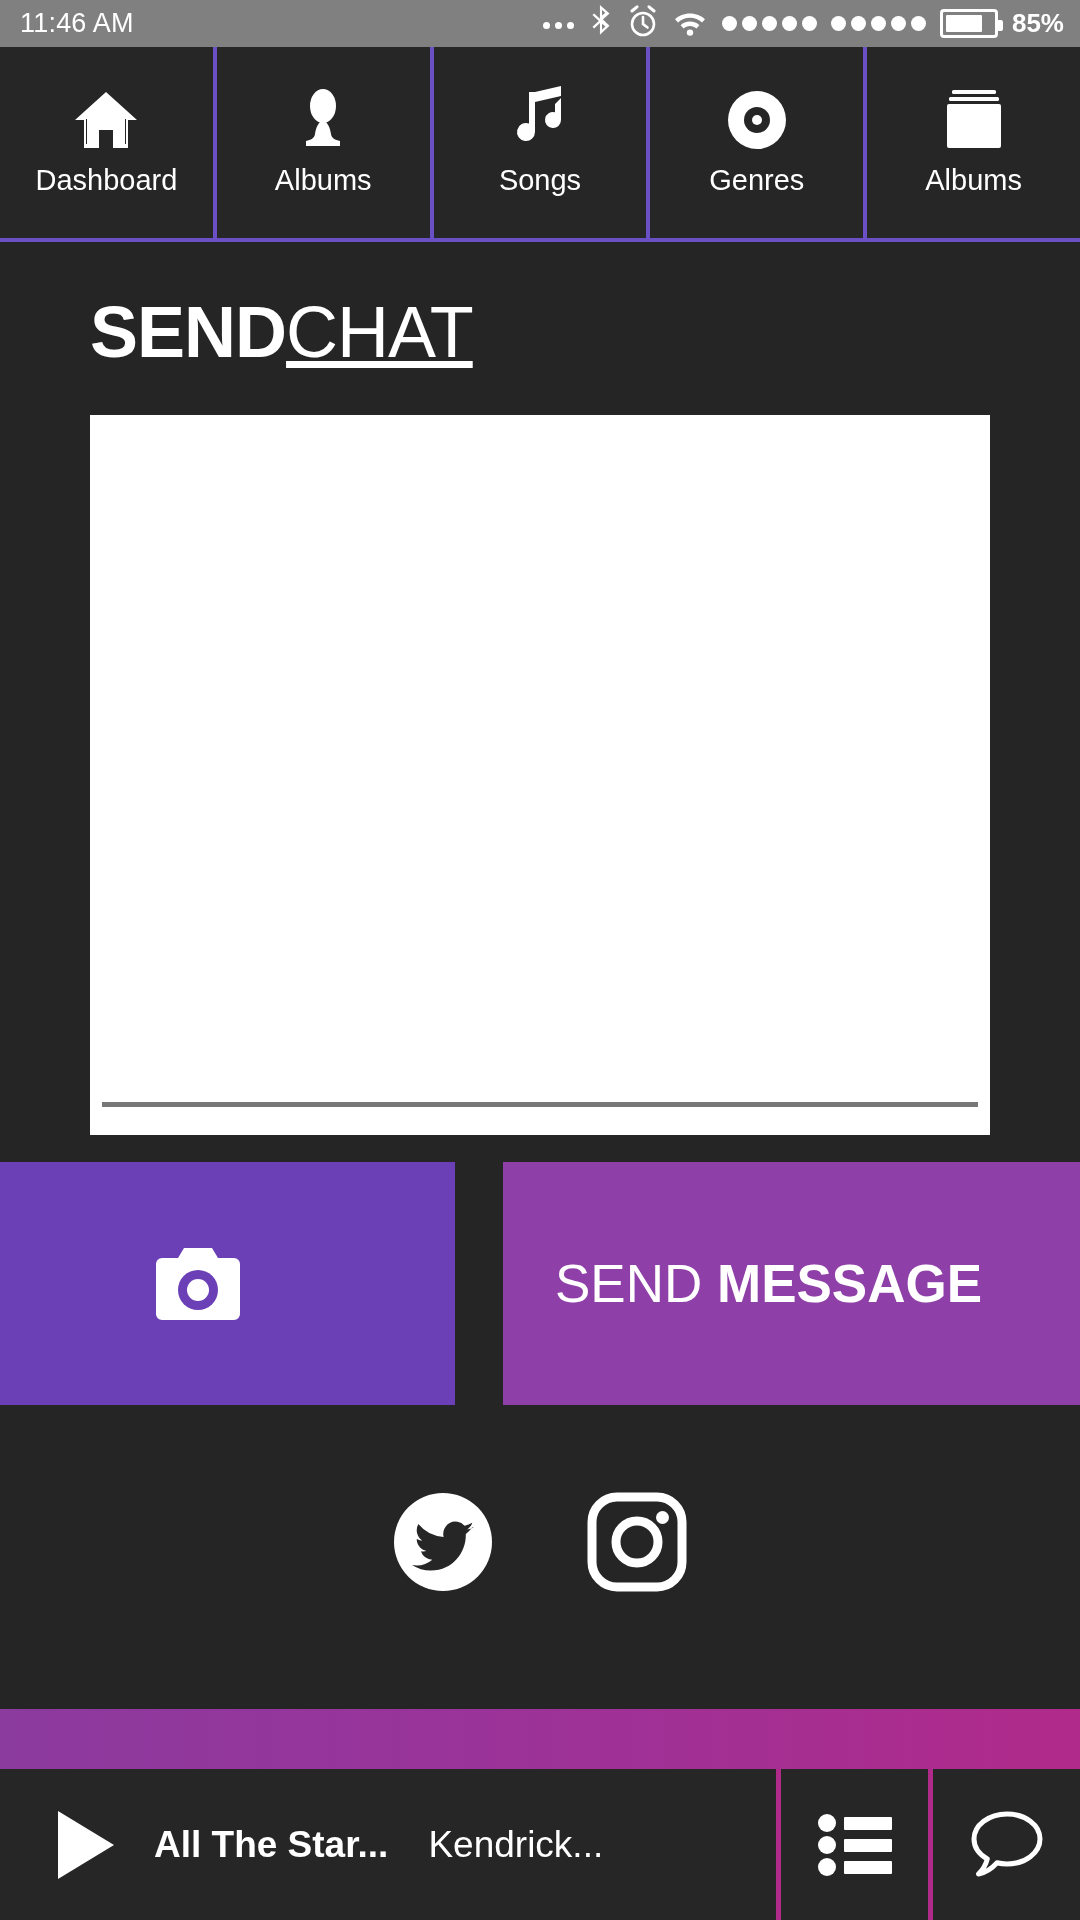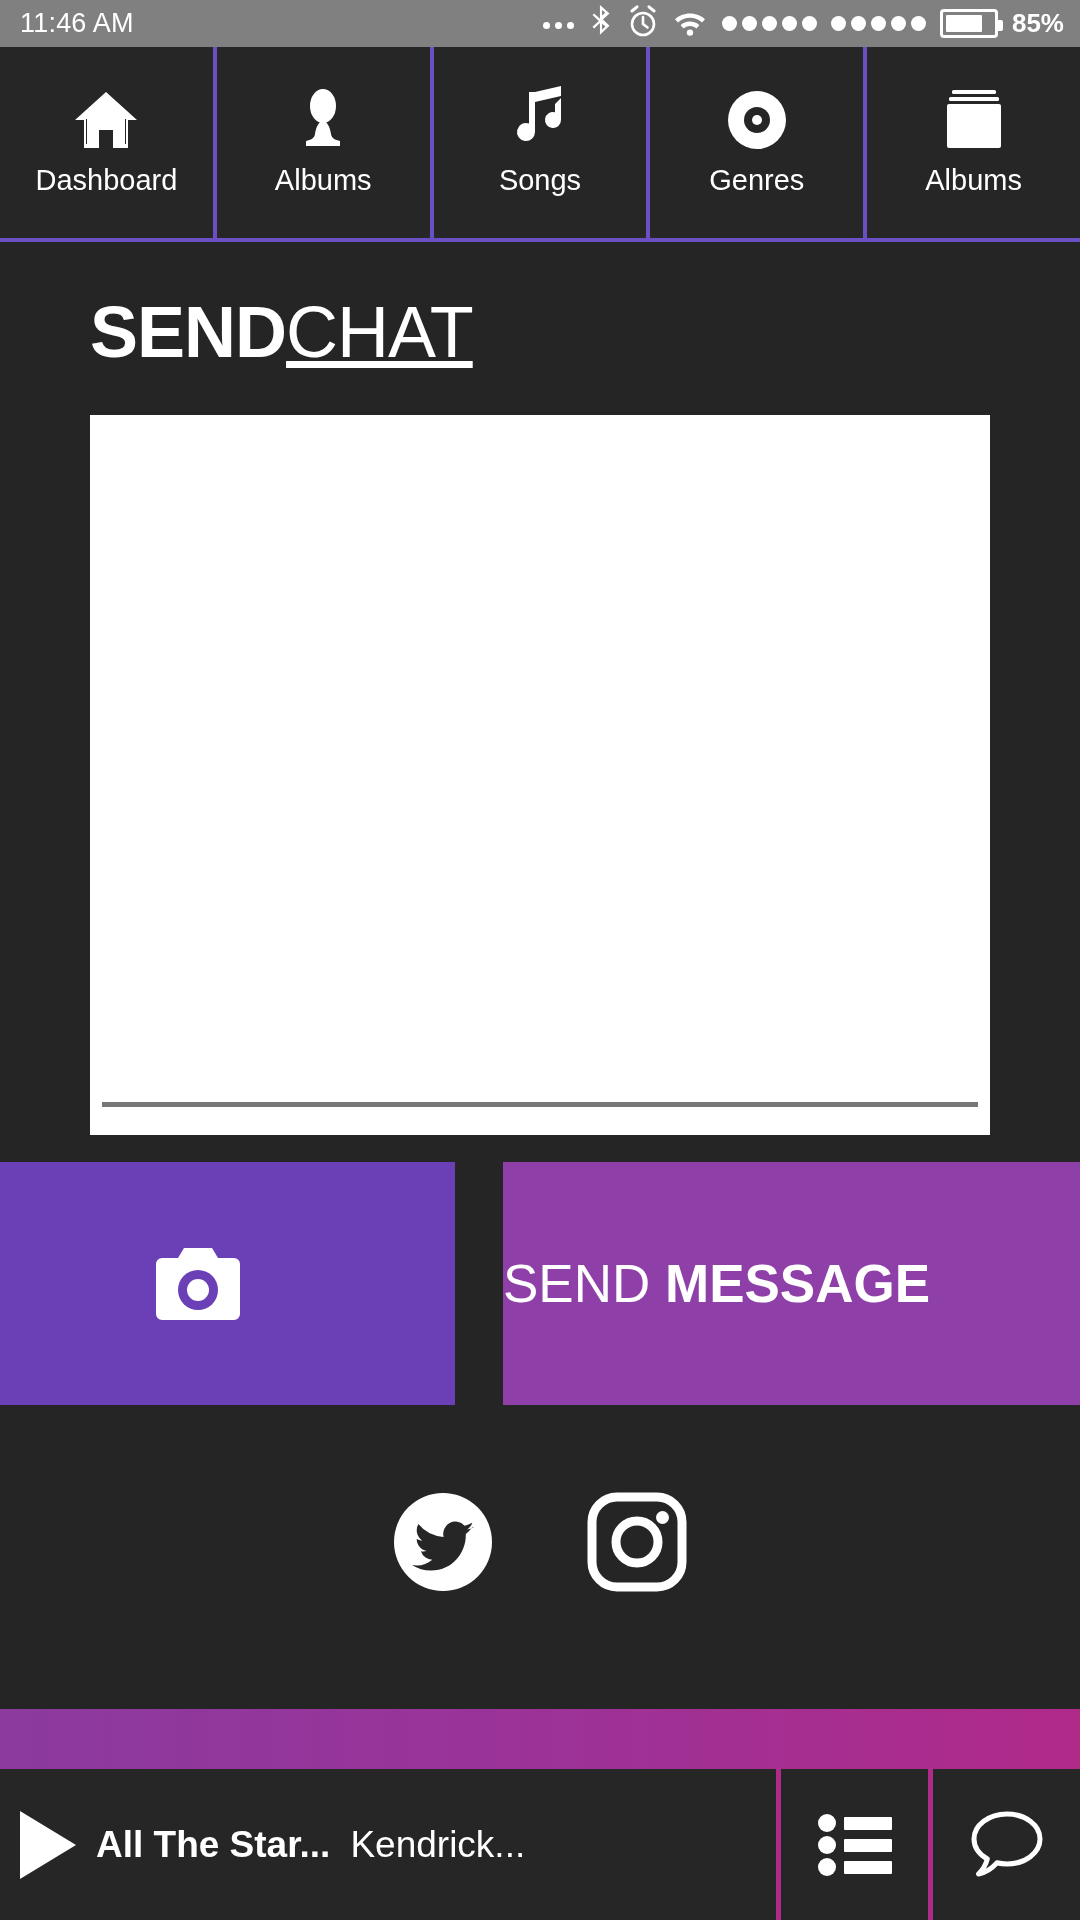--- a/index.html
+++ b/index.html
@@ -71,20 +71,21 @@
   .actions{ position:absolute; left:0; top:916px; width:1080px; height:243px; }
   .btn-camera{
     position:absolute; left:0; top:0; width:455px; height:243px;
     background:#6b3fb5; display:flex; align-items:center; justify-content:center;
     padding-right:60px;
   }
   .btn-camera svg{ display:block; fill:#ffffff; }
   .btn-send{
     position:absolute; left:503px; top:0; width:577px; height:243px;
     background:#8e3fa8; display:flex; align-items:center; justify-content:flex-start;
+    padding-left:52px;
   }
   .btn-send-label{ color:#ffffff; font-size:53px; white-space:nowrap; }
   .btn-send-label .light{ font-weight:normal; }
   .btn-send-label .bold{ font-weight:bold; }
 
   
   .social{
     position:absolute; left:0; top:1203px; width:1080px; height:190px;
     display:flex; align-items:center; justify-content:center; gap:92px;
   }
@@ -95,21 +96,21 @@
     position:absolute; left:0; top:1463px; width:1080px; height:60px;
     background:linear-gradient(90deg,#8b3a9e 0%,#9a3399 45%,#b02a8a 100%);
   }
 
   
   .player{
     position:absolute; left:0; top:1523px; width:1080px; height:151px;
     background:#262626; display:flex; align-items:stretch;
   }
   .player-main{
-    flex:1 1 auto; display:flex; align-items:center; padding-left:20px; gap:20px;
+    flex:1 1 auto; display:flex; align-items:center; padding-left:58px; gap:40px;
     min-width:0;
   }
   .play-tri{
     width:0;height:0;border-left:56px solid #ffffff;
     border-top:34px solid transparent;border-bottom:34px solid transparent;
     flex:none;
   }
   .track-title{ color:#ffffff; font-size:37px; font-weight:bold; white-space:nowrap; }
   .track-artist{ color:#ffffff; font-size:37px; font-weight:normal; white-space:nowrap; }
   .player-btn{

